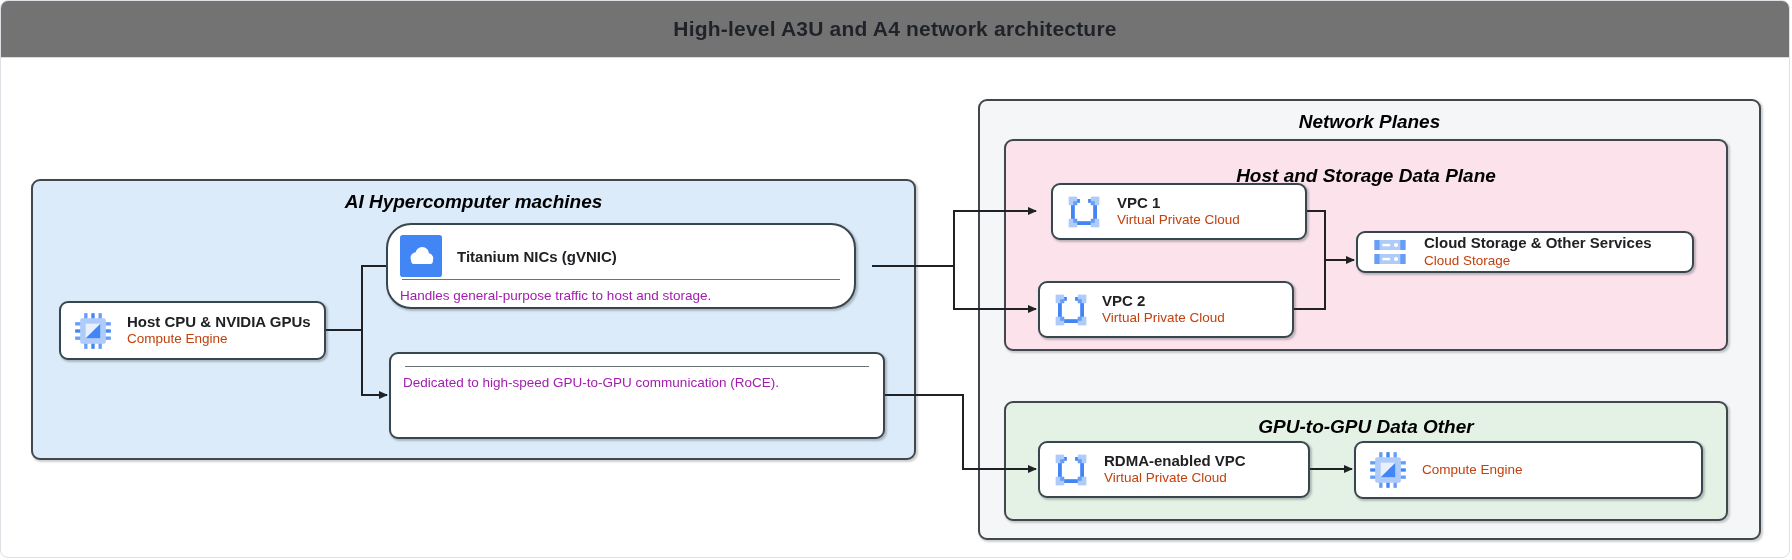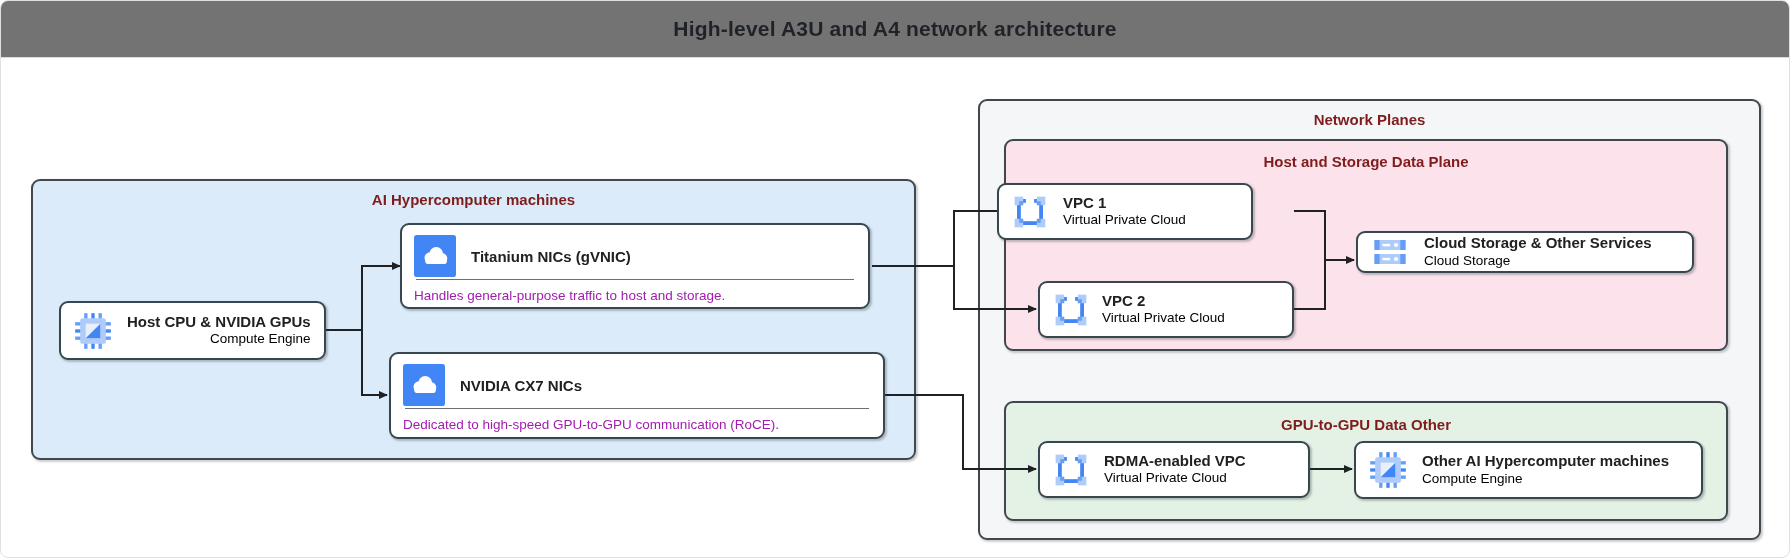--- a/index.html
+++ b/index.html
@@ -15,36 +15,36 @@
     display:flex; align-items:center; justify-content:center;
   }
   .header h1{margin:0; font-size:21px; font-weight:bold; color:#1f2328; letter-spacing:.2px;}
 
   .group{
     position:absolute; border:2px solid #40484e; border-radius:9px;
     box-shadow:1.5px 1.5px 2px rgba(60,64,67,.25);
     box-sizing:border-box;
   }
   .group-label{
-    width:100%; text-align:center; font-weight:bold; font-size:15px; color:#7f1d1d;
+    width:100%; text-align:center; font-weight:bold; font-size:19px; color:#000000;font-style:italic;
   }
   .g-blue{background:#dcebfa;}
   .g-gray{background:#f5f6f7;}
   .g-pink{background:#fbe2eb;}
   .g-green{background:#e4f1e5;}
 
   .node{
     position:absolute; background:#fff; border:2px solid #37474f; border-radius:9px;
     box-shadow:1.5px 1.5px 2px rgba(60,64,67,.3);
     display:flex; align-items:center; gap:14px; padding:0 12px;
     box-sizing:border-box;
   }
   .node .ntext{display:flex; flex-direction:column; justify-content:center; line-height:1.25;}
   .ntitle{font-size:15px; font-weight:bold; color:#202124; white-space:nowrap;}
-  .nsub{font-size:13.5px; color:#000000; white-space:nowrap;}
+  .nsub{font-size:13.5px; color:#c2410c; white-space:nowrap;}
 
   .nicnode{
     position:absolute; background:#fff; border:2px solid #37474f; border-radius:9px;
     box-shadow:1.5px 1.5px 2px rgba(60,64,67,.3);
     display:flex; flex-direction:column; box-sizing:border-box; padding:10px 12px 8px 12px;
   }
   .nichead{display:flex; align-items:center; gap:15px; flex:1;}
   .nicdivider{height:0; border-top:1.5px solid #6b7176; margin:2px 2px 0 2px;}
   .niccaption{font-size:13.5px; color:#a21caf; text-align:left; padding-top:8px; white-space:nowrap;}
 
@@ -63,21 +63,21 @@
 
   <div class="group g-blue" style="left:30px; top:178px; width:885px; height:281px;">
     <div class="group-label" style="padding-top:10px;text-align:center;">AI Hypercomputer machines</div>
   </div>
 
   <div class="group g-gray" style="left:977px; top:98px; width:783px; height:441px;">
     <div class="group-label" style="padding-top:10px;">Network Planes</div>
   </div>
 
   <div class="group g-pink" style="left:1003px; top:138px; width:724px; height:212px;">
-    <div class="group-label" style="padding-top:12px;text-align:center;">Host and Storage Data Plane</div>
+    <div class="group-label" style="padding-top:24px;text-align:center;">Host and Storage Data Plane</div>
   </div>
 
   <div class="group g-green" style="left:1003px; top:400px; width:724px; height:120px;">
     <div class="group-label" style="padding-top:13px;">GPU-to-GPU Data Other</div>
   </div>
 
   <svg class="edges" viewBox="0 0 1790 558">
     <defs>
       <marker id="arrow" markerWidth="10" markerHeight="9" refX="8" refY="4" orient="auto" markerUnits="userSpaceOnUse">
         <path d="M0,0 L9,4 L0,8 z" fill="#202124"></path>
@@ -88,21 +88,21 @@
       <path d="M361,329 V394 H386" marker-end="url(#arrow)"></path>
       <path d="M871,265 H953 V210 H1035" marker-end="url(#arrow)"></path>
       <path d="M953,265 V308 H1035" marker-end="url(#arrow)"></path>
       <path d="M884,394 H962 V468 H1035" marker-end="url(#arrow)"></path>
       <path d="M1293,210 H1324 V259 H1353" marker-end="url(#arrow)"></path>
       <path d="M1293,308 H1324 V259"></path>
       <path d="M1292,468 H1351" marker-end="url(#arrow)"></path>
     </g>
   </svg>
 
-  <div class="node" style="left:58px; top:300px; width:267px; height:59px;text-align:right;">
+  <div class="node" style="left:58px; top:300px; width:267px; height:59px;">
     <span class="icon">
       <svg width="40" height="40" viewBox="0 0 24 24">
         <g fill="#669df6">
           <rect x="6.7" y="1.3" width="2" height="3.4"></rect>
             <rect x="15.3" y="1.3" width="2" height="3.4"></rect>
           <rect x="6.7" y="19.3" width="2" height="3.4"></rect>
             <rect x="15.3" y="19.3" width="2" height="3.4"></rect>
           <rect x="1.3" y="6.7" width="3.4" height="2"></rect>
             <rect x="1.3" y="15.3" width="3.4" height="2"></rect>
           <rect x="19.3" y="6.7" width="3.4" height="2"></rect>
@@ -118,59 +118,45 @@
         <rect x="7.6" y="7.6" width="8.8" height="8.8" fill="#e8f0fe"></rect>
         <path d="M16.4 7.6 v8.8 h-8.8 z" fill="#4285f4"></path>
       </svg>
     </span>
     <div class="ntext">
       <div class="ntitle">Host CPU &amp; NVIDIA GPUs</div>
       <div class="nsub">Compute Engine</div>
     </div>
   </div>
 
-  <div class="nicnode" style="left:399px; top:222px; width:470px; height:86px;">
+  <div class="nicnode" style="left:385px; top:222px; width:470px; height:86px;border-radius:25px;">
     <div class="nichead">
       <span class="icon">
         <svg width="42" height="42" viewBox="0 0 24 24">
           <rect width="24" height="24" rx="1.6" fill="#4285f4"></rect>
           <g fill="#ffffff">
             <circle cx="9.1" cy="13" r="3.1"></circle>
               <circle cx="12.7" cy="10.7" r="3.9"></circle>
               <circle cx="16.1" cy="13.3" r="2.9"></circle>
             <rect x="6.4" y="12.9" width="12.4" height="3.7" rx="1.8"></rect>
           </g>
         </svg>
       </span>
       <div class="ntitle">Titanium NICs (gVNIC)</div>
     </div>
     <div class="nicdivider"></div>
     <div class="niccaption">Handles general-purpose traffic to host and storage.</div>
   </div>
 
   <div class="nicnode" style="left:388px; top:351px; width:496px; height:87px;">
-    <div class="nichead">
-      <span class="icon">
-        <svg width="42" height="42" viewBox="0 0 24 24">
-          <rect width="24" height="24" rx="1.6" fill="#4285f4"></rect>
-          <g fill="#ffffff">
-            <circle cx="9.1" cy="13" r="3.1"></circle>
-              <circle cx="12.7" cy="10.7" r="3.9"></circle>
-              <circle cx="16.1" cy="13.3" r="2.9"></circle>
-            <rect x="6.4" y="12.9" width="12.4" height="3.7" rx="1.8"></rect>
-          </g>
-        </svg>
-      </span>
-      <div class="ntitle">NVIDIA CX7 NICs</div>
-    </div>
     <div class="nicdivider"></div>
     <div class="niccaption">Dedicated to high-speed GPU-to-GPU communication (RoCE).</div>
   </div>
 
-  <div class="node" style="left:996px; top:182px; width:256px; height:57px;">
+  <div class="node" style="left:1050px; top:182px; width:256px; height:57px;">
     <span class="icon">
       <svg width="38" height="38" viewBox="0 0 24 24">
         <rect x="5" y="5" width="14" height="14" fill="none" stroke="#4285f4" stroke-width="2.4"></rect>
         <rect x="9.4" y="2.6" width="5.2" height="4.4" fill="#ffffff"></rect>
         <g fill="#aecbfa">
           <rect x="2.3" y="2.3" width="5.4" height="5.4"></rect>
             <rect x="16.3" y="2.3" width="5.4" height="5.4"></rect>
           <rect x="2.3" y="16.3" width="5.4" height="5.4"></rect>
             <rect x="16.3" y="16.3" width="5.4" height="5.4"></rect>
         </g>
@@ -281,18 +267,17 @@
             <rect x="11" y="19.3" width="2" height="3.4"></rect>
           <rect x="1.3" y="11" width="3.4" height="2"></rect>
             <rect x="19.3" y="11" width="3.4" height="2"></rect>
         </g>
         <rect x="4.3" y="4.3" width="15.4" height="15.4" rx="1.3" fill="#aecbfa"></rect>
         <rect x="7.6" y="7.6" width="8.8" height="8.8" fill="#e8f0fe"></rect>
         <path d="M16.4 7.6 v8.8 h-8.8 z" fill="#4285f4"></path>
       </svg>
     </span>
     <div class="ntext">
-      <div class="ntitle">Other AI Hypercomputer machines</div>
       <div class="nsub">Compute Engine</div>
     </div>
   </div>
 
 </div>
 
 </body></html>

